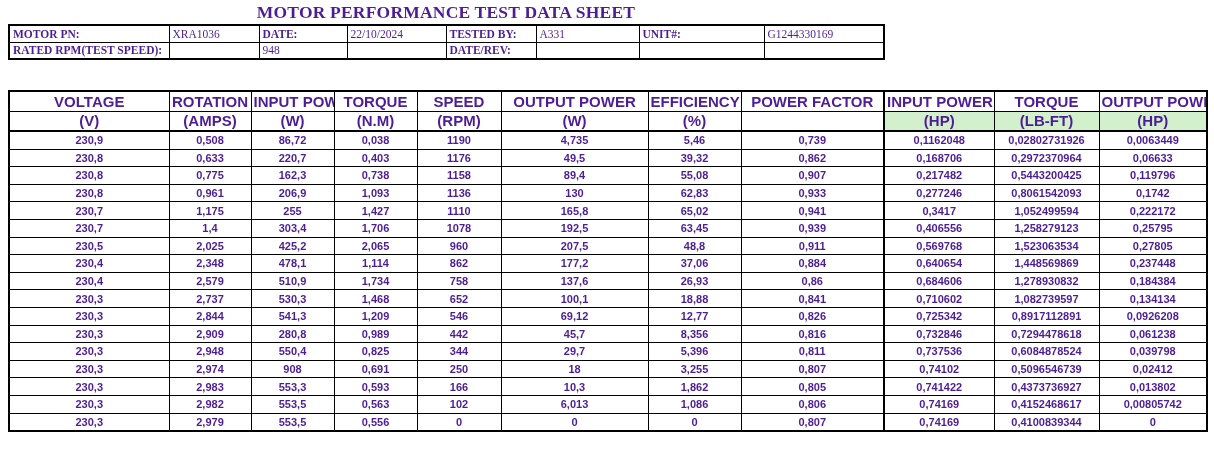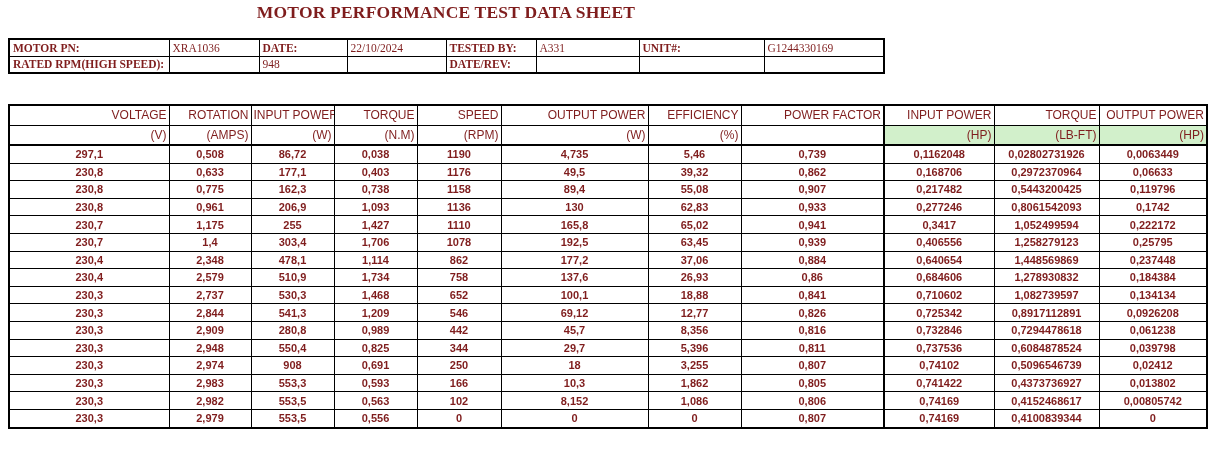--- a/index.html
+++ b/index.html
@@ -1,32 +1,32 @@
 <!DOCTYPE html>
 <html><head>
 <meta charset="utf-8">
 <style>
   html,body{margin:0;padding:0;background:#fff;}
   .page{position:relative;width:1214px;height:455px;background:#ffffff;overflow:hidden;
-        font-family:"Liberation Sans",sans-serif;color:#7f1d1d;}
+        font-family:"Liberation Sans",sans-serif;color:#4c1d95;}
   .sheet-title{position:absolute;left:8px;top:0;width:876px;text-align:center;
         font-family:"Liberation Serif",serif;font-weight:bold;font-size:17.5px;line-height:24px;
         letter-spacing:.2px;}
-  table{border-collapse:collapse;table-layout:fixed;margin-top:14px;}
+  table{border-collapse:collapse;table-layout:fixed;}
   
   .info-table{position:absolute;left:8px;top:24px;width:876px;
         font-family:"Liberation Serif",serif;font-size:11.5px;border:2px solid #000;}
   .info-table td{border:1px solid #000;height:15.6px;padding:0 3px;white-space:nowrap;overflow:hidden;
         text-align:left;vertical-align:middle;}
   .info-table td.lbl{font-weight:bold;}
   
   .main-table{position:absolute;left:8px;top:90px;width:1200px;font-size:11px;border:2px solid #000;}
   .main-table th,.main-table td{border:1px solid #000;padding:0 2px;white-space:nowrap;overflow:hidden;
         text-align:center;vertical-align:middle;}
-  .main-table thead th{height:18.5px;font-weight:normal;font-size:12px;text-align:right;}
+  .main-table thead th{height:18.5px;font-weight:bold;font-size:15px;}
   .main-table thead tr.units th{border-bottom:2px solid #000;}
   .main-table thead th.green{background:#d2f0cb;}
   .main-table tbody td{height:16.6px;font-weight:600;font-size:11px;}
   .main-table th.thickL,.main-table td.thickL{border-left:2px solid #000;}
 </style>
 </head>
 <body>
 
 <div class="page">
 
@@ -48,21 +48,21 @@
           <td class="lbl">MOTOR PN:</td>
           <td>XRA1036</td>
           <td class="lbl">DATE:</td>
           <td>22/10/2024</td>
           <td class="lbl">TESTED BY:</td>
           <td>A331</td>
           <td class="lbl">UNIT#:</td>
           <td>G1244330169</td>
         </tr>
         <tr>
-          <td class="lbl">RATED RPM(HIGH SPEED):</td>
+          <td class="lbl">RATED RPM(TEST SPEED):</td>
           <td></td>
           <td>948</td>
           <td></td>
           <td class="lbl">DATE/REV:</td>
           <td></td>
           <td></td>
           <td></td>
         </tr>
       </tbody>
   </table>
@@ -104,36 +104,36 @@
           <th class="">(W)</th>
           <th class="">(%)</th>
           <th class=""></th>
           <th class="green thickL">(HP)</th>
           <th class="green">(LB-FT)</th>
           <th class="green">(HP)</th>
         </tr>
     </thead>
     <tbody>
         <tr>
-          <td>297,1</td>
+          <td>230,9</td>
           <td>0,508</td>
           <td>86,72</td>
           <td>0,038</td>
           <td>1190</td>
           <td>4,735</td>
           <td>5,46</td>
           <td>0,739</td>
           <td class="thickL">0,1162048</td>
           <td>0,02802731926</td>
           <td>0,0063449</td>
         </tr>
         <tr>
           <td>230,8</td>
           <td>0,633</td>
-          <td>177,1</td>
+          <td>220,7</td>
           <td>0,403</td>
           <td>1176</td>
           <td>49,5</td>
           <td>39,32</td>
           <td>0,862</td>
           <td class="thickL">0,168706</td>
           <td>0,2972370964</td>
           <td>0,06633</td>
         </tr>
         <tr>
@@ -182,20 +182,33 @@
           <td>1,706</td>
           <td>1078</td>
           <td>192,5</td>
           <td>63,45</td>
           <td>0,939</td>
           <td class="thickL">0,406556</td>
           <td>1,258279123</td>
           <td>0,25795</td>
         </tr>
         <tr>
+          <td>230,5</td>
+          <td>2,025</td>
+          <td>425,2</td>
+          <td>2,065</td>
+          <td>960</td>
+          <td>207,5</td>
+          <td>48,8</td>
+          <td>0,911</td>
+          <td class="thickL">0,569768</td>
+          <td>1,523063534</td>
+          <td>0,27805</td>
+        </tr>
+        <tr>
           <td>230,4</td>
           <td>2,348</td>
           <td>478,1</td>
           <td>1,114</td>
           <td>862</td>
           <td>177,2</td>
           <td>37,06</td>
           <td>0,884</td>
           <td class="thickL">0,640654</td>
           <td>1,448569869</td>
@@ -291,21 +304,21 @@
           <td class="thickL">0,741422</td>
           <td>0,4373736927</td>
           <td>0,013802</td>
         </tr>
         <tr>
           <td>230,3</td>
           <td>2,982</td>
           <td>553,5</td>
           <td>0,563</td>
           <td>102</td>
-          <td>8,152</td>
+          <td>6,013</td>
           <td>1,086</td>
           <td>0,806</td>
           <td class="thickL">0,74169</td>
           <td>0,4152468617</td>
           <td>0,00805742</td>
         </tr>
         <tr>
           <td>230,3</td>
           <td>2,979</td>
           <td>553,5</td>

